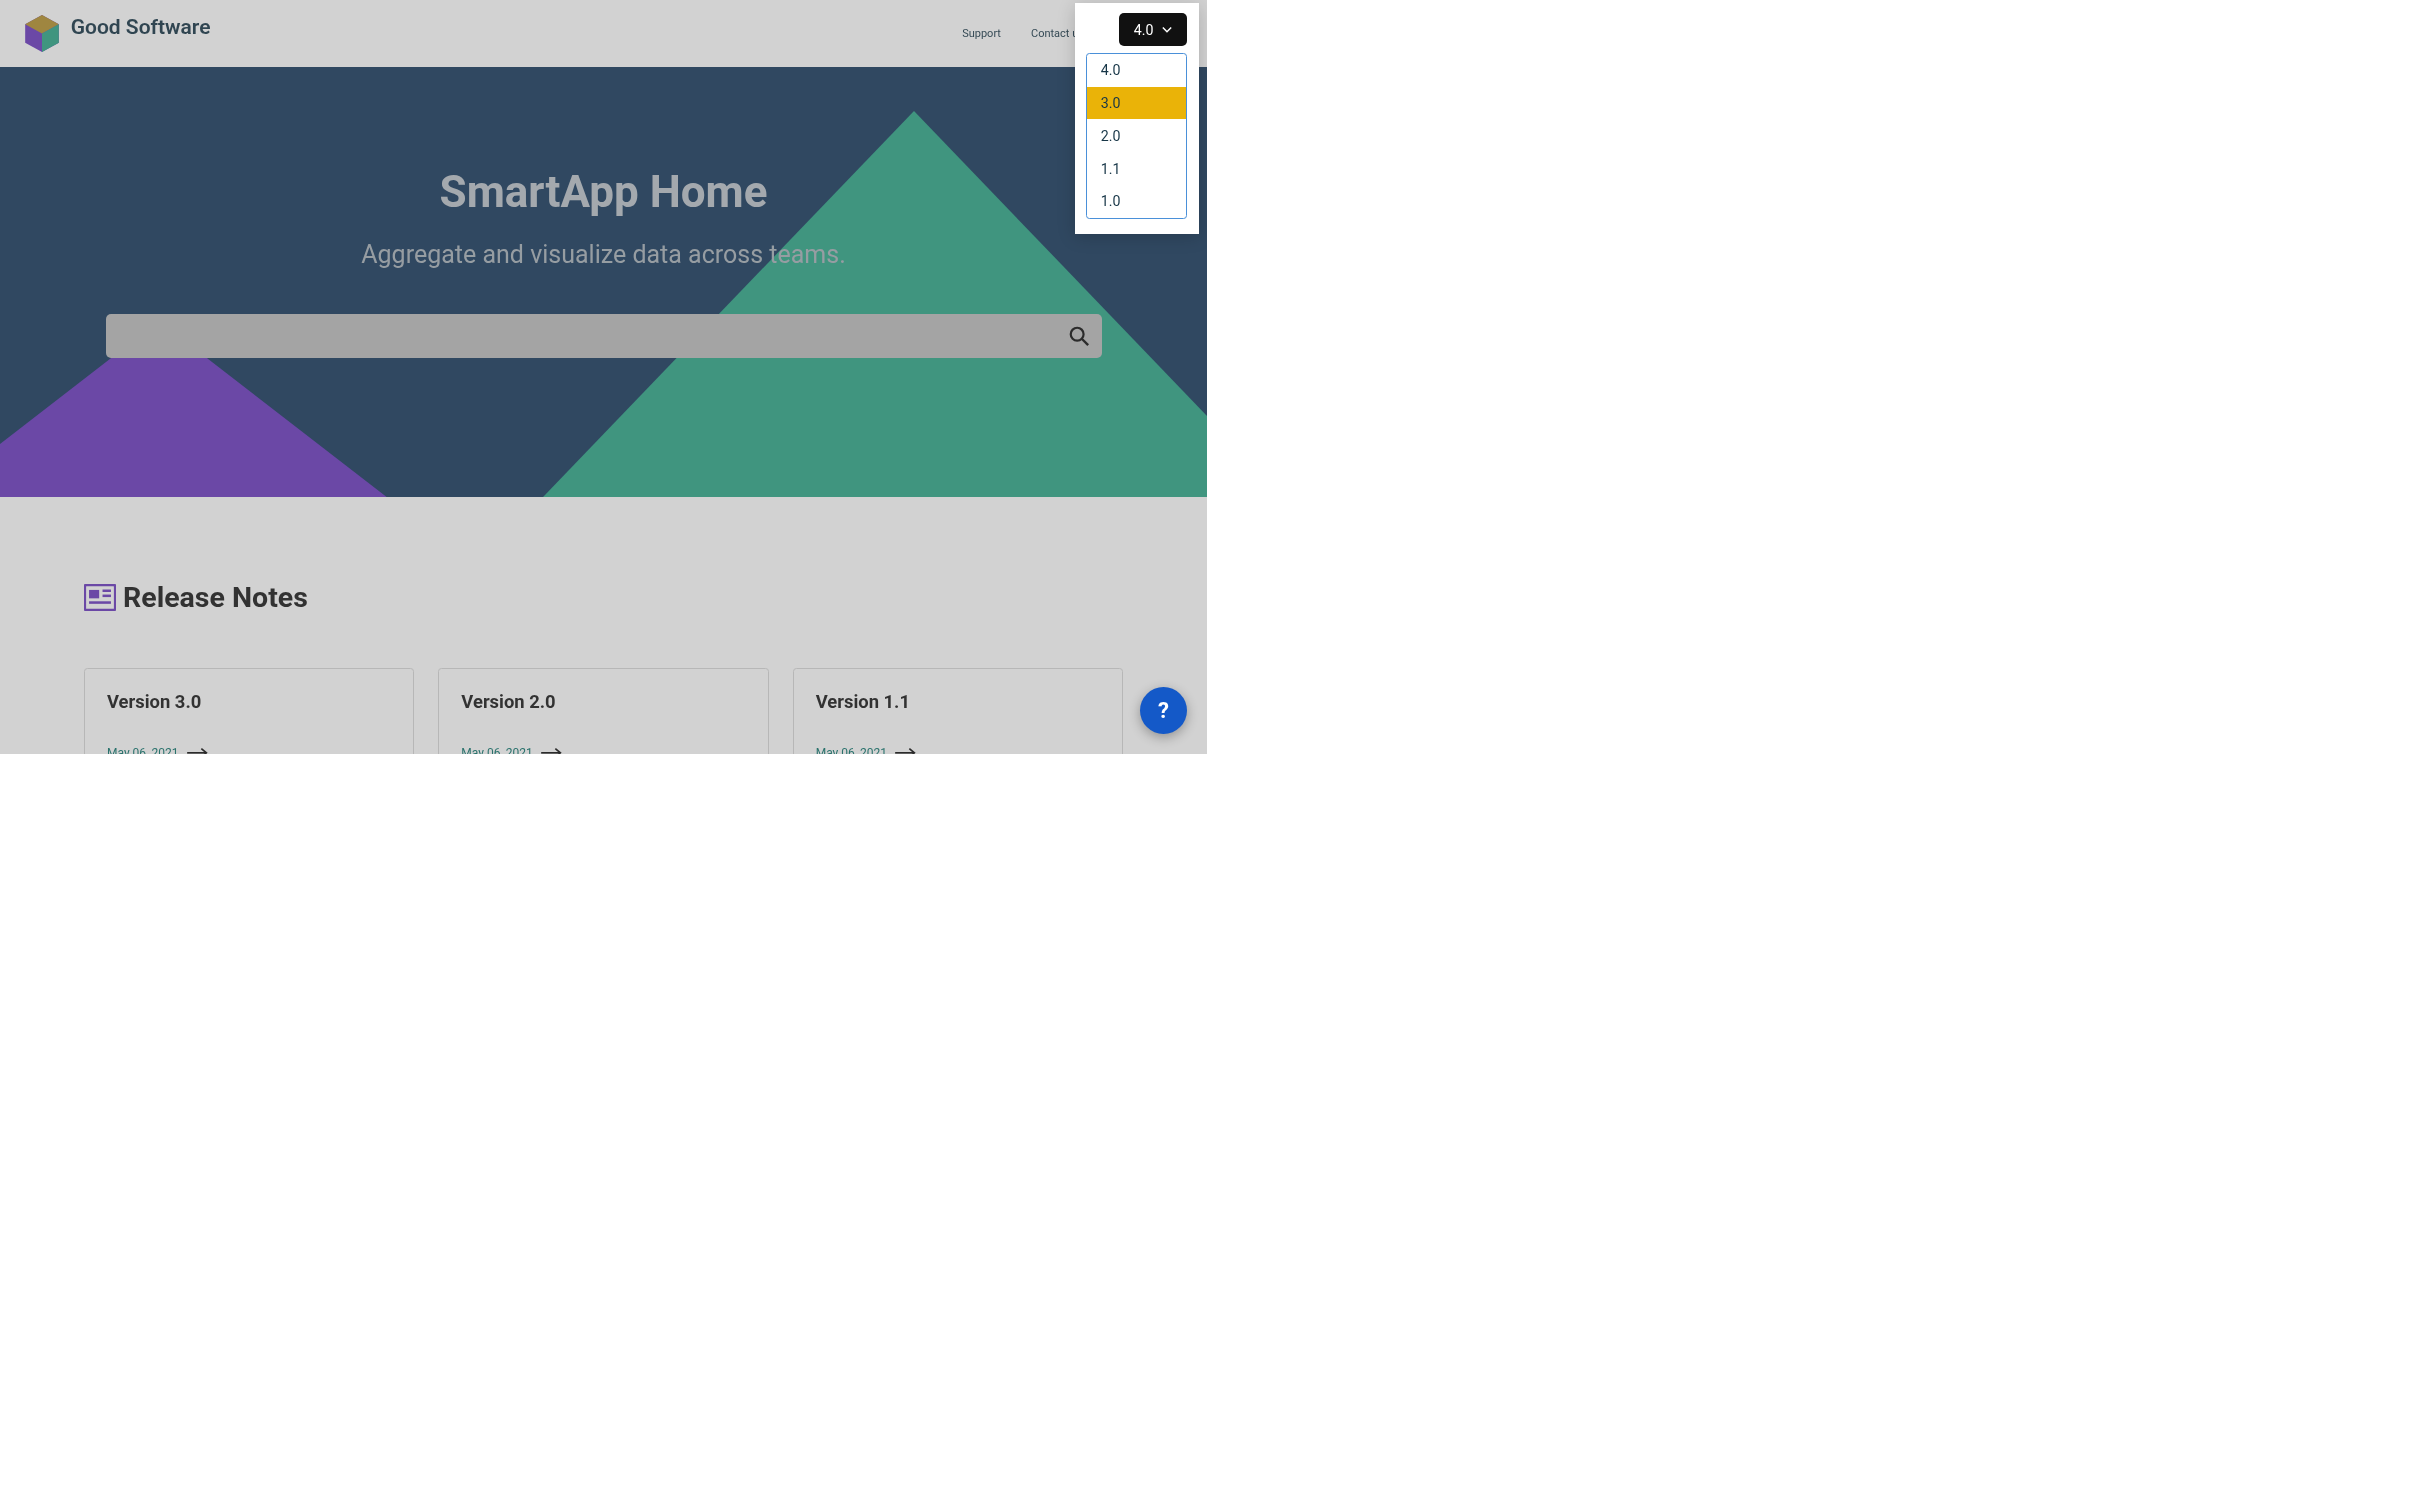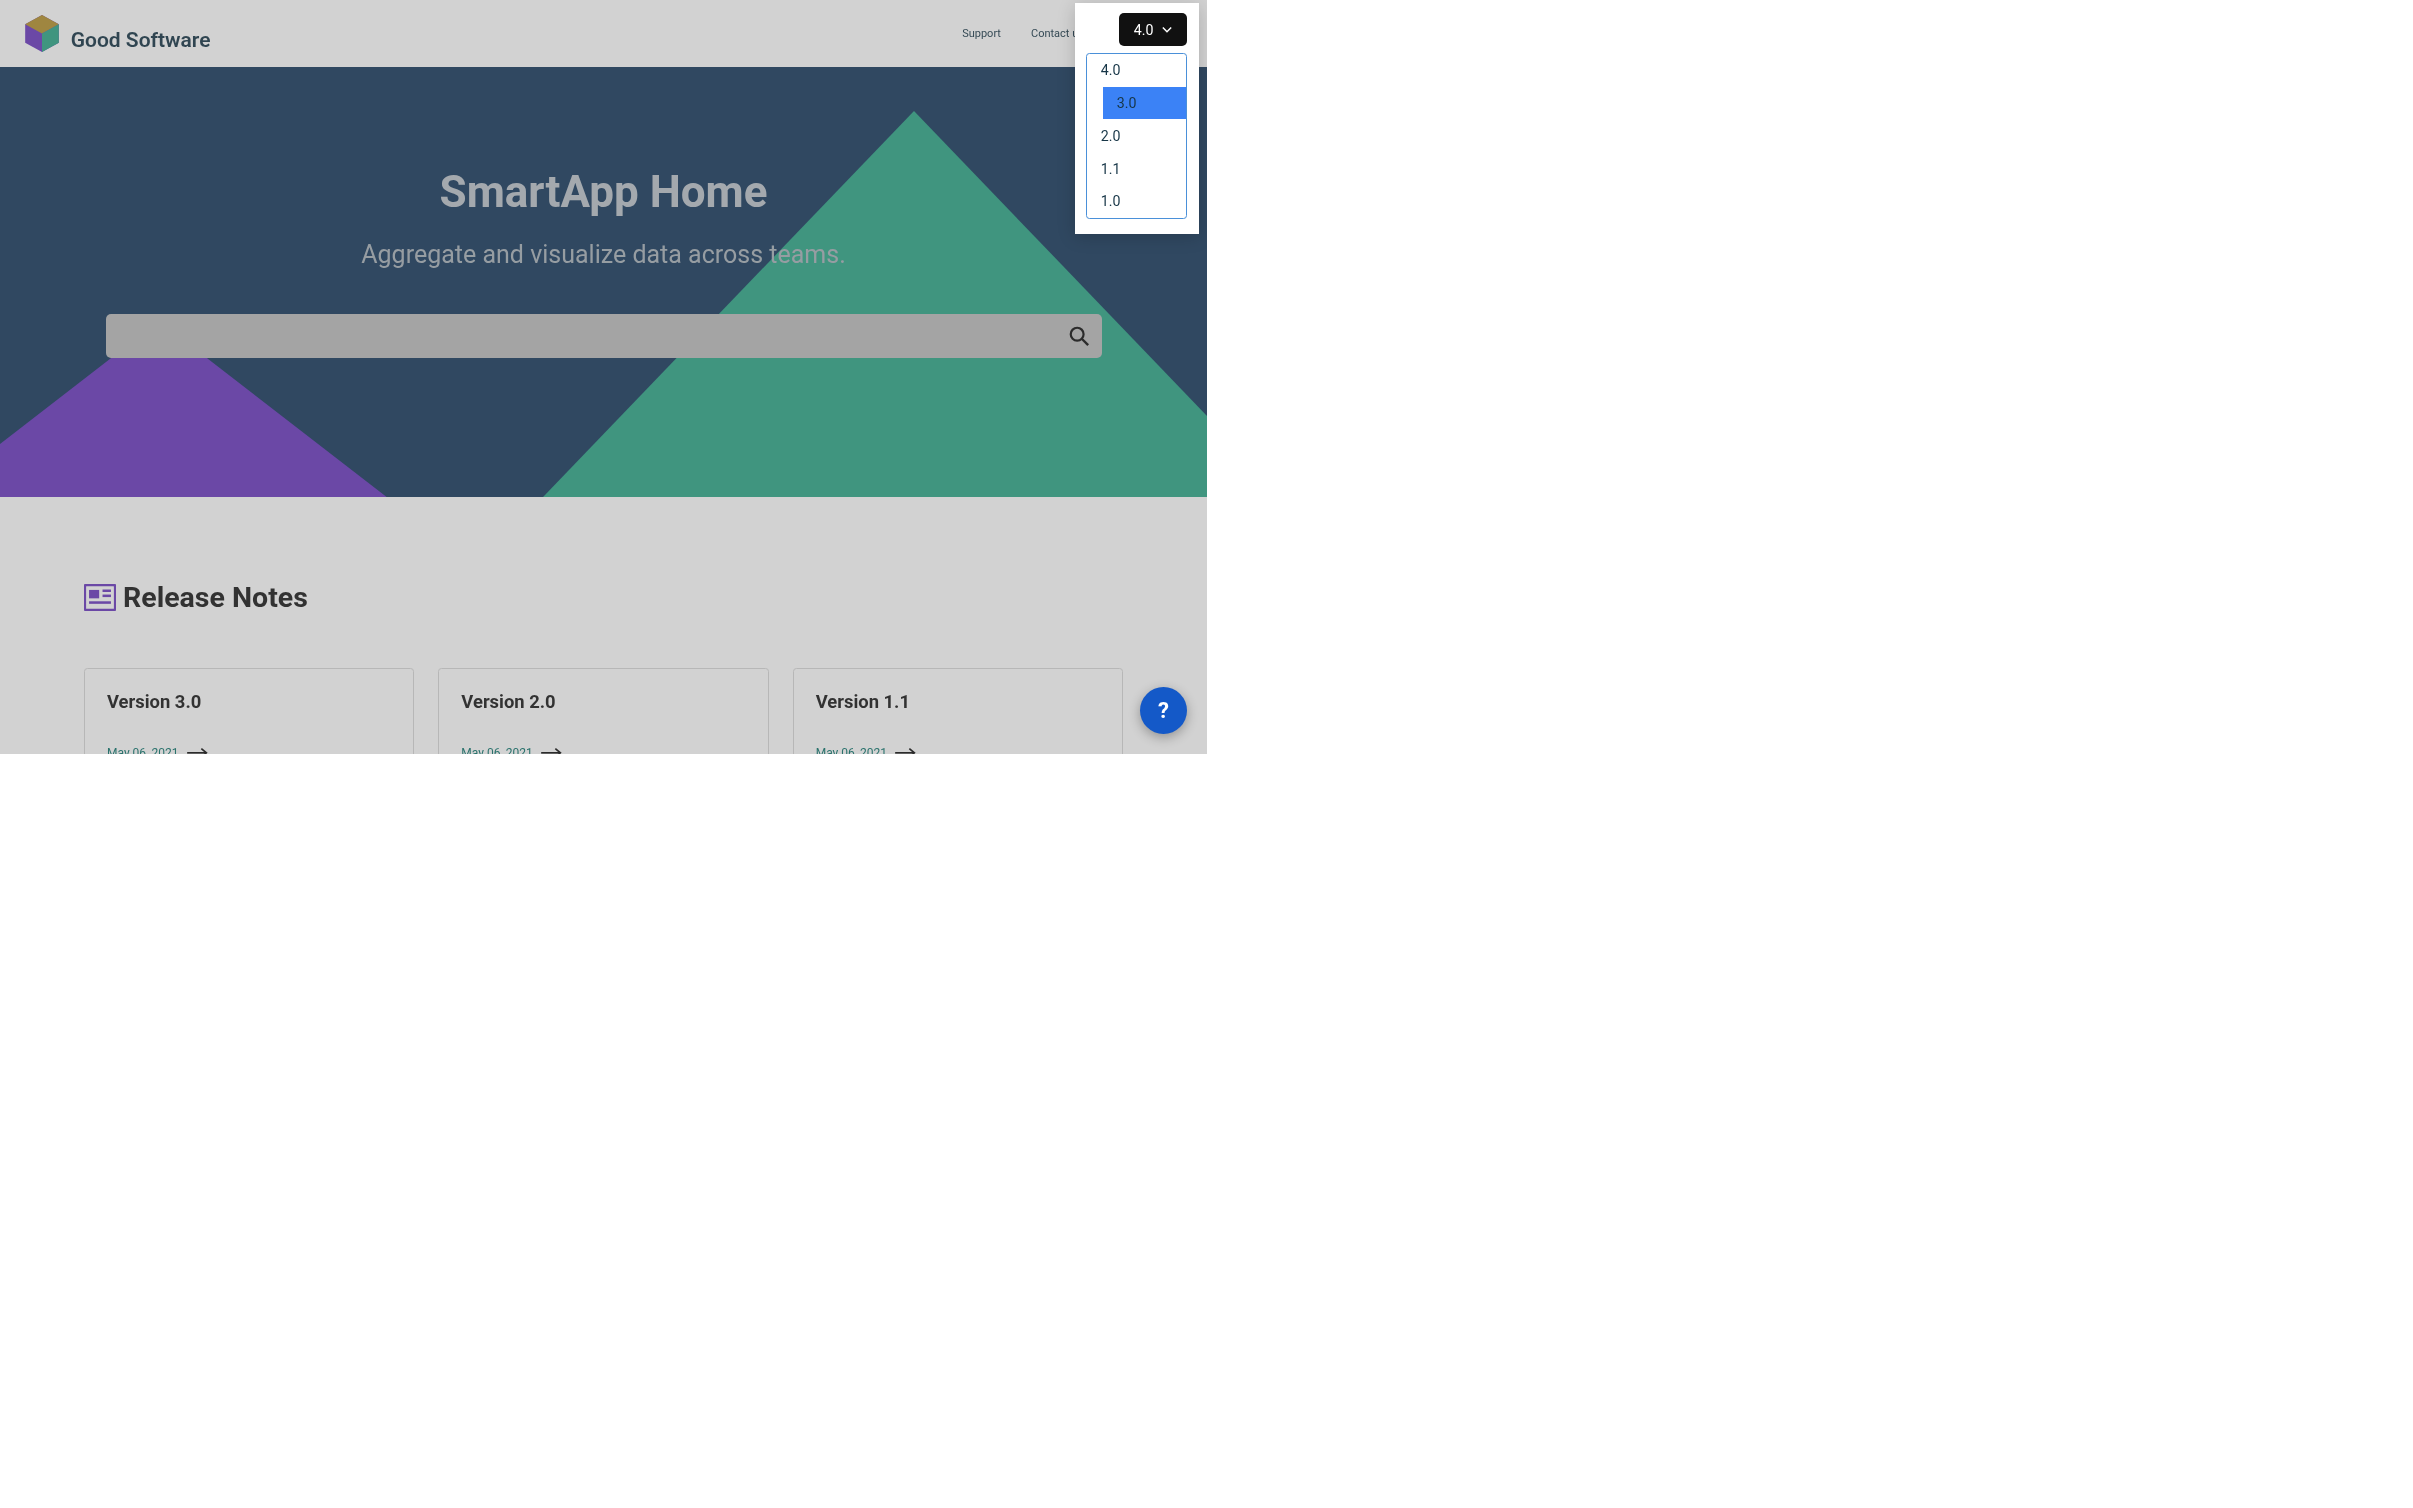--- a/index.html
+++ b/index.html
@@ -15,21 +15,21 @@
   
   .header {
     height: 67px;
     display: flex;
     align-items: center;
     padding: 0 25px;
     background: #fff;
   }
   .logo-wrap {
     display: flex;
-    align-items: flex-end;
+    align-items: flex-start;
     gap: 11.7px;
   }
   .logo-mark {
     width: 34px;
     height: 37px;
     position: relative;
   }
   .brand-name {
     font-size: 21px;
     font-weight: 600;
@@ -190,21 +190,21 @@
     border: 1.7px solid #4a90d9;
     border-radius: 3.4px;
     overflow: hidden;
   }
   .option {
     padding: 8.4px 13.4px;
     font-size: 14.2px;
     color: #173647;
     cursor: pointer;
   }
-  .option.hover { background: #3b82f6; margin-left: 16px; }
+  .option.hover { background: #eab308; }
 
   
   .fab {
     position: absolute;
     right: 20px;
     bottom: 20px;
     width: 47px;
     height: 47px;
     border-radius: 50%;
     background: #1459c8;

